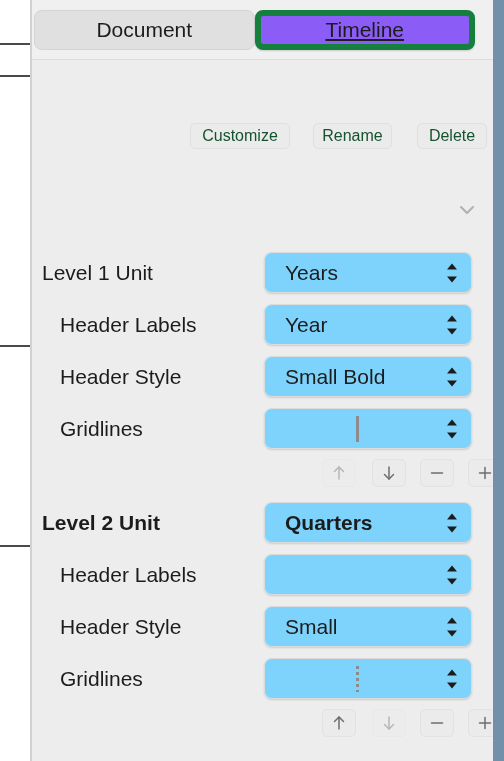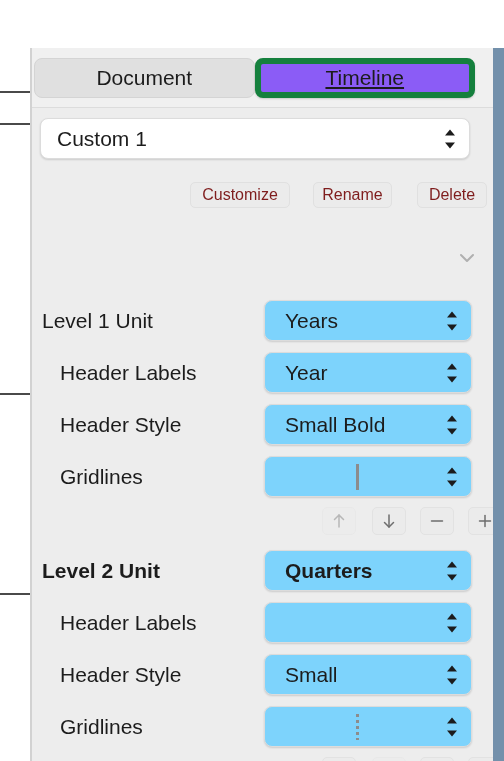--- a/index.html
+++ b/index.html
@@ -12,21 +12,20 @@
     overflow: hidden;
     background: #ffffff;
     font-family: "Liberation Sans", sans-serif;
     -webkit-font-smoothing: antialiased;
   }
 
   #root {
     position: relative;
     width: 504px;
     height: 578px;
-    margin-top: 48px;
   }
 
   
   .doc-area {
     position: absolute;
     left: 0;
     top: 0;
     width: 30px;
     height: 761px;
     background: #ffffff;
@@ -154,27 +153,27 @@
   
   .text-buttons {
     position: absolute;
     left: 0;
     top: 119px;
     width: 461px;
     height: 26px;
   }
   .text-btn {
     position: absolute;
-    top: 15px;
+    top: 4px;
     height: 26px;
     display: flex;
     align-items: center;
     justify-content: center;
     font-size: 16px;
-    color: #7f1d1d;
+    color: #14532d;
     background: #ebebeb;
     border: 1px solid #e0e0e0;
     border-radius: 5px;
     box-sizing: border-box;
     cursor: default;
     padding: 0 9px;
   }
 
   
   .section-header {
@@ -304,27 +303,20 @@
 
     <div class="segmented">
       <div class="segment unselected">
         <span>Document</span>
       </div>
       <div class="segment selected">
         <span>Timeline</span>
       </div>
     </div>
 
-    <div class="preset-popup">
-      <span class="value">Custom 1</span>
-      <svg class="updown" viewBox="0 0 14 22">
-        <path d="M7 1.5 L12 7.5 L2 7.5 Z" fill="#1c1c1c"></path>
-        <path d="M7 20.5 L12 14.5 L2 14.5 Z" fill="#1c1c1c"></path>
-      </svg>
-    </div>
 
     <div class="text-buttons" id="text-buttons">
         <div class="text-btn" style="left: 158px; width: 100px;">
           <span>Customize</span>
         </div>
         <div class="text-btn" style="left: 281px; width: 79px;">
           <span>Rename</span>
         </div>
         <div class="text-btn" style="left: 385px; width: 70px;">
           <span>Delete</span>

